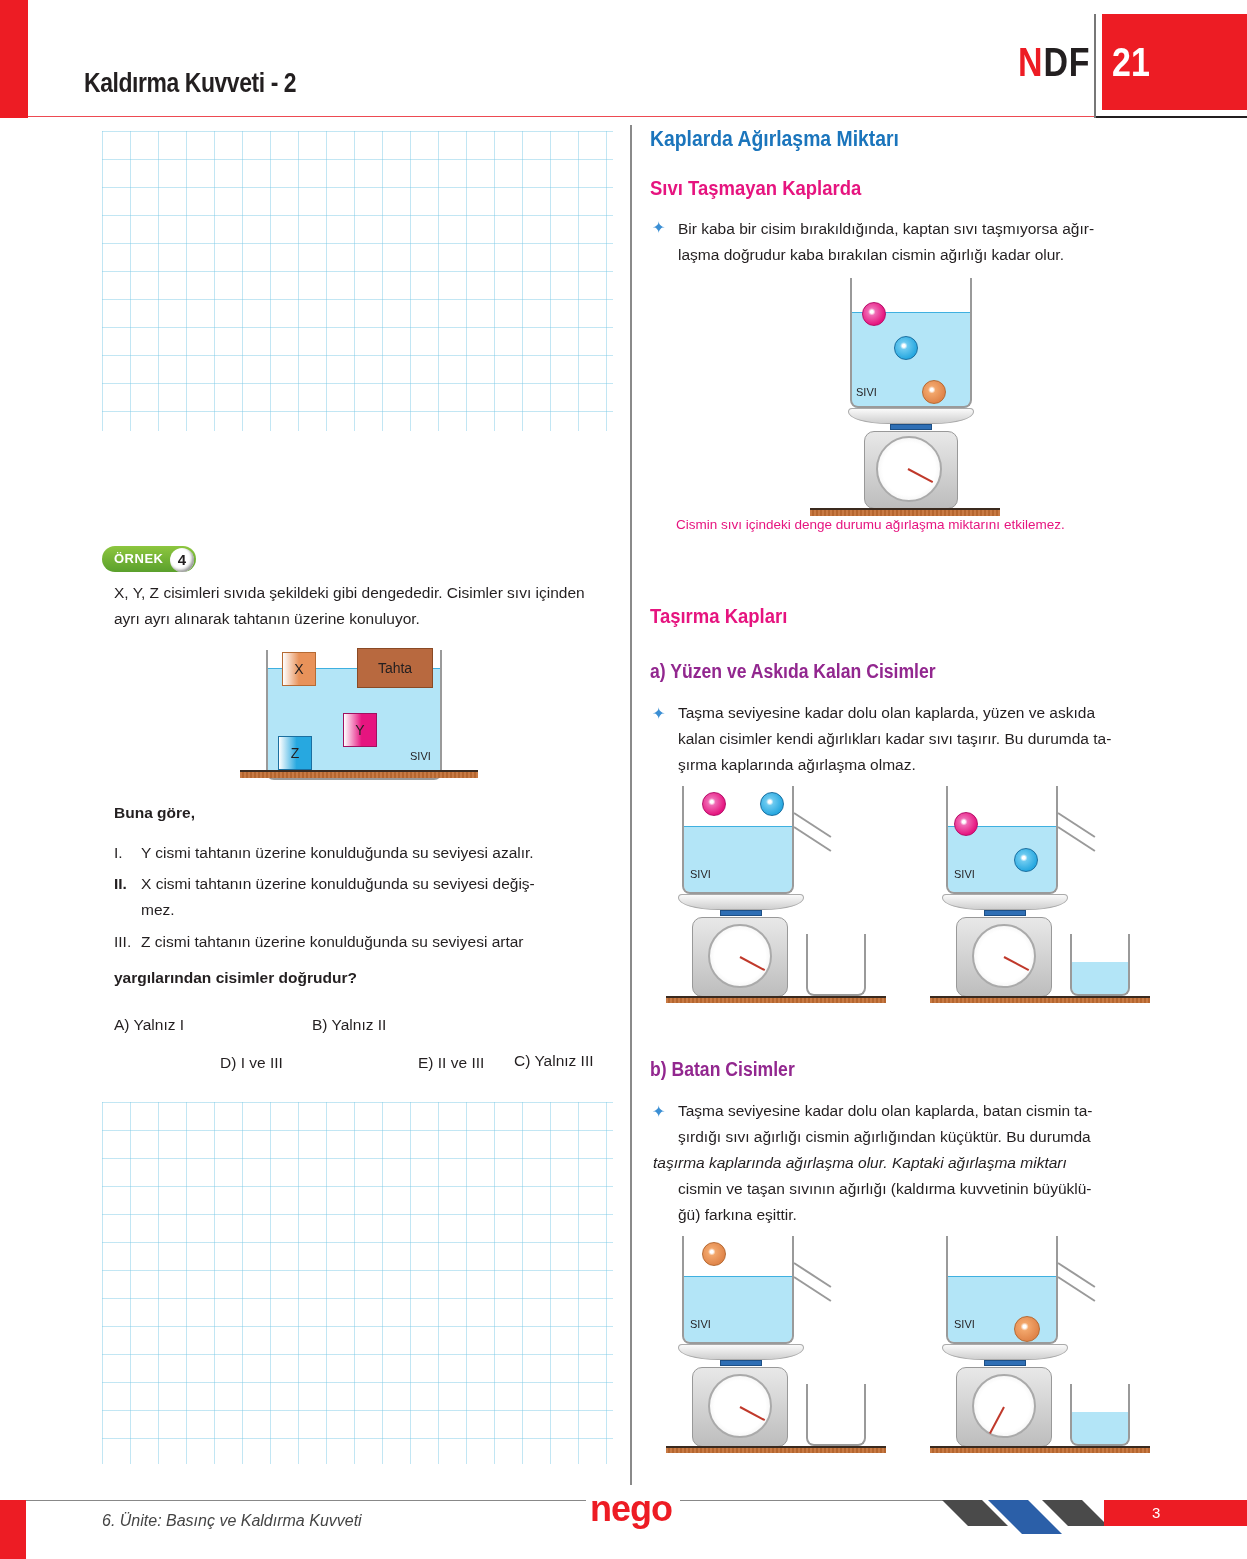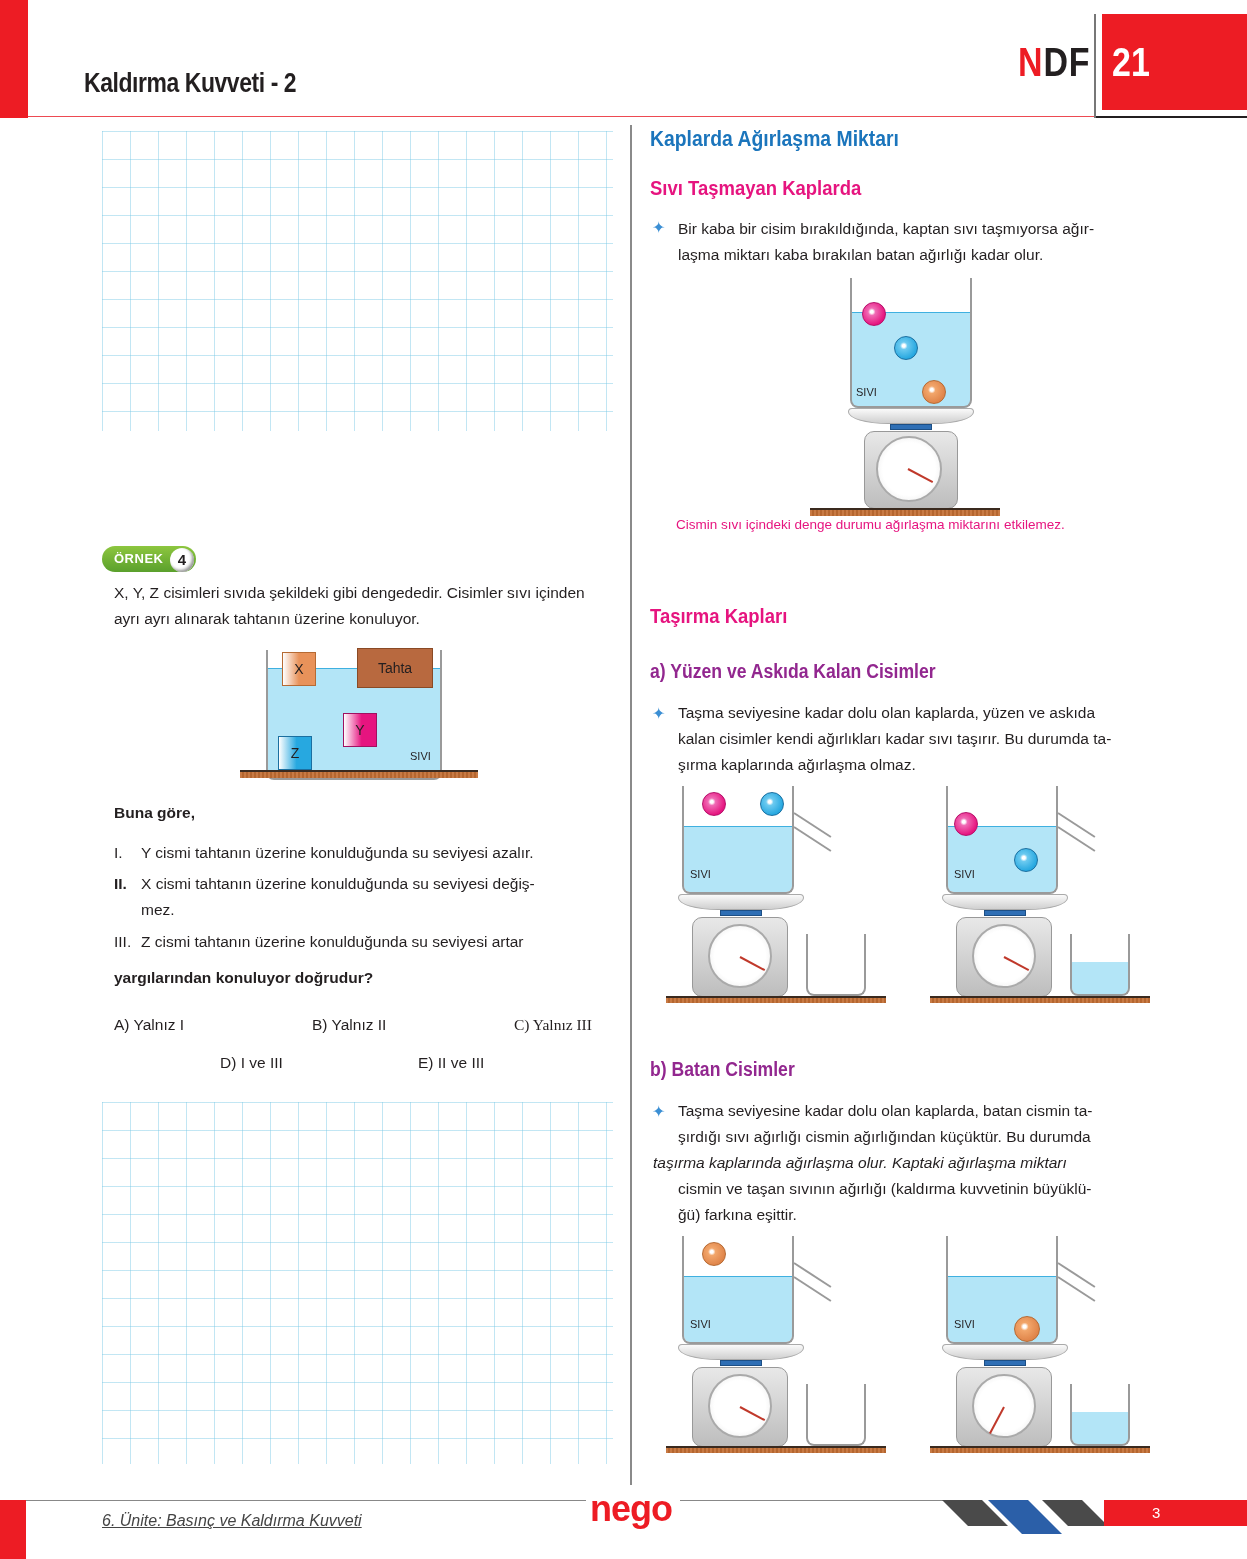--- a/index.html
+++ b/index.html
@@ -58,21 +58,21 @@
   .scale-body { background: linear-gradient(#e8e8e8, #bdbdbd); border: 1px solid #999; border-radius: 10px; }
   .dial { border-radius: 50%; background: radial-gradient(#fff 60%, #e2e2e2); border: 2px solid #aaa; }
   .floor { background: repeating-linear-gradient(90deg, #c87a44 0 2px, #b5662f 2px 4px); border-top: 2px solid #3a2a1f; }
   .needle { background: #c0392b; height: 2px; transform-origin: left center; }
   .spout { height: 2px; background: #9a9a9a; transform-origin: left center; }
 
   
   .footer-bar { left: 0; top: 1500px; width: 26px; height: 59px; background: #ed1c24; }
   .footer-line { left: 26px; top: 1500px; width: 560px; height: 1px; background: #888; }
   .footer-line2 { left: 680px; top: 1500px; width: 270px; height: 1px; background: #888; }
-  .footer-text { left: 102px; top: 1512px; font-size: 16px; font-style: italic; color: #444; text-decoration: underline; }
+  .footer-text { left: 102px; top: 1512px; font-size: 16px; font-style: italic; color: #444; }
   .nego { left: 590px; top: 1488px; font-size: 36px; font-weight: bold; color: #ed1c24; letter-spacing: -1px; }
   .page-num-box { left: 1104px; top: 1500px; width: 143px; height: 26px; background: #ed1c24; }
   .page-num { left: 1152px; top: 1504px; font-size: 15px; color: #fff; }
 </style>
 </head>
 <body>
 
 <div class="abs left-bar-top"></div>
 <div class="abs header-line"></div>
 <div class="abs page-title">Kaldırma Kuvveti - 2</div>
@@ -106,35 +106,35 @@
 <div class="abs body-text" style="left:114px; top:800px; font-weight:bold;">Buna göre,</div>
 
 <div class="abs body-text" style="left:114px; top:840px;">I.</div>
 <div class="abs body-text" style="left:141px; top:840px;">Y cismi tahtanın üzerine konulduğunda su seviyesi azalır.</div>
 <div class="abs body-text" style="left:114px; top:871px;font-weight:bold;">II.</div>
 <div class="abs body-text" style="left:141px; top:871px;">X cismi tahtanın üzerine konulduğunda su seviyesi değiş-</div>
 <div class="abs body-text" style="left:141px; top:897px;">mez.</div>
 <div class="abs body-text" style="left:114px; top:929px;">III.</div>
 <div class="abs body-text" style="left:141px; top:929px;">Z cismi tahtanın üzerine konulduğunda su seviyesi artar</div>
 
-<div class="abs body-text" style="left:114px; top:965px; font-weight:bold;">yargılarından konuluyor doğrudur?</div>
+<div class="abs body-text" style="left:114px; top:965px; font-weight:bold;">yargılarından cisimler doğrudur?</div>
 
 <div class="abs body-text" style="left:114px; top:1012px;">A) Yalnız I</div>
 <div class="abs body-text" style="left:312px; top:1012px;">B) Yalnız II</div>
-<div class="abs body-text" style="left:514px; top:1012px;font-family:Liberation Serif, serif;">C) Yalnız III</div>
+<div class="abs body-text" style="left:514px; top:1048px;">C) Yalnız III</div>
 <div class="abs body-text" style="left:220px; top:1050px;text-align:right;">D) I ve III</div>
 <div class="abs body-text" style="left:418px; top:1050px;">E) II ve III</div>
 
 <div class="abs grid grid2"></div>
 
 <div class="abs h-blue" style="left:650px; top:126px;">Kaplarda Ağırlaşma Miktarı</div>
 <div class="abs h-pink" style="left:650px; top:176px;">Sıvı Taşmayan Kaplarda</div>
 <div class="abs bullet-icon" style="left:652px; top:218px;">✦</div>
 <div class="abs body-text" style="left:678px; top:216px;">Bir kaba bir cisim bırakıldığında, kaptan sıvı taşmıyorsa ağır-</div>
-<div class="abs body-text" style="left:678px; top:242px;">laşma miktarı kaba bırakılan batan ağırlığı kadar olur.</div>
+<div class="abs body-text" style="left:678px; top:242px;">laşma doğrudur kaba bırakılan cismin ağırlığı kadar olur.</div>
 
 <div class="abs" style="left:806px; top:278px; width:200px; height:240px;">
   <div class="abs liquid" style="left:46px; top:34px; width:118px; height:96px;"></div>
   <div class="abs beaker" style="left:44px; top:0; width:122px; height:130px;"></div>
   <div class="abs ball ball-pink" style="left:56px; top:24px; width:24px; height:24px;"></div>
   <div class="abs ball ball-blue" style="left:88px; top:58px; width:24px; height:24px;"></div>
   <div class="abs ball ball-orange" style="left:116px; top:102px; width:24px; height:24px;"></div>
   <div class="abs sivi" style="left:50px; top:108px;">SIVI</div>
   <div class="abs tray" style="left:42px; top:130px; width:126px; height:16px;"></div>
   <div class="abs neck" style="left:84px; top:146px; width:42px; height:6px;"></div>

